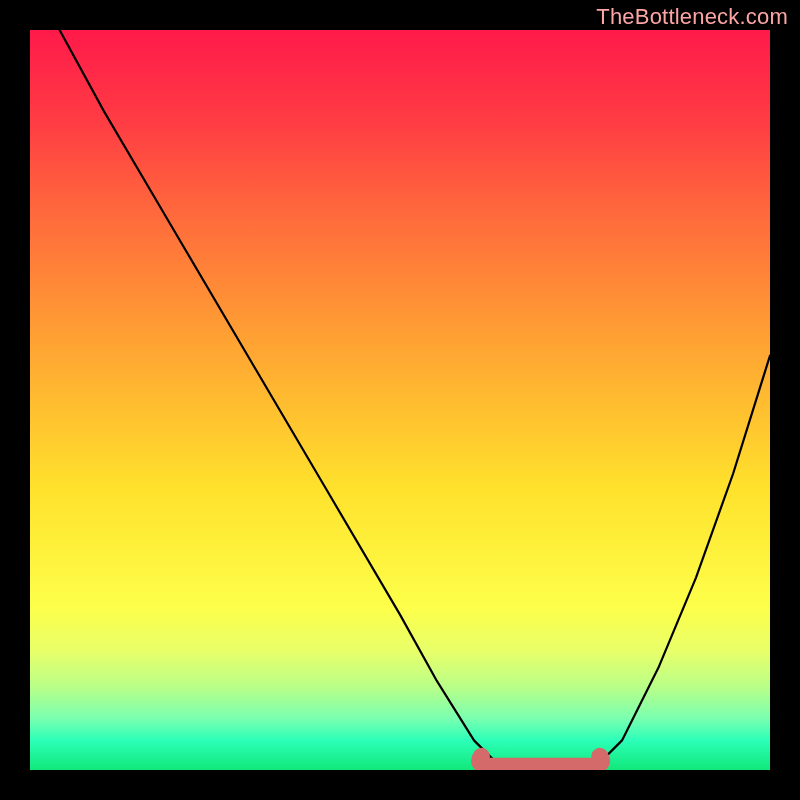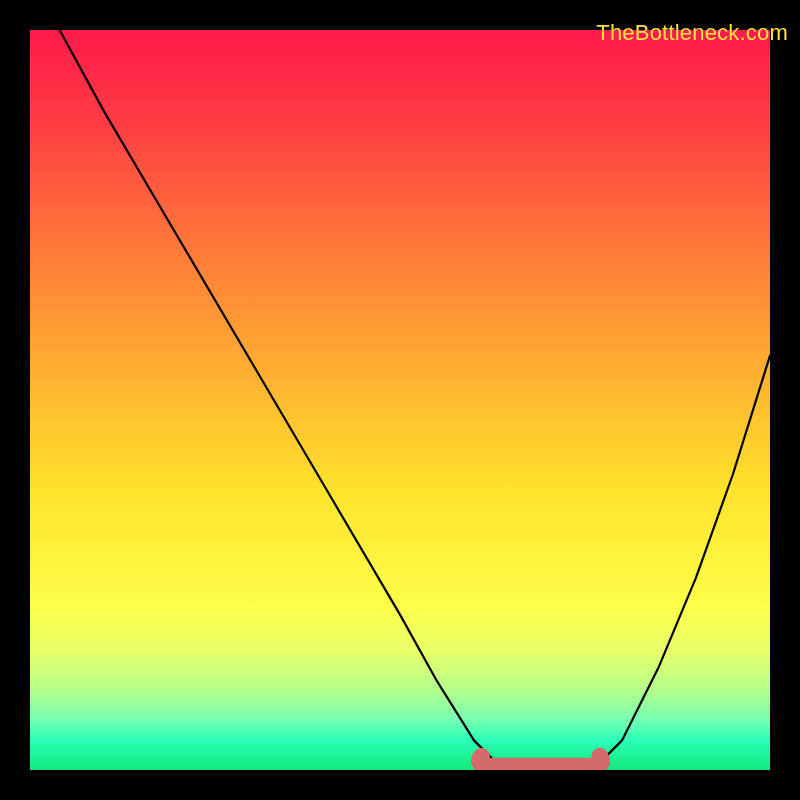--- a/index.html
+++ b/index.html
@@ -6,23 +6,23 @@
   body {
     width: 800px;
     height: 800px;
     background: #000;
     position: relative;
     font-family: Arial, sans-serif;
     overflow: hidden;
   }
   .watermark {
     position: absolute;
-    top: 20px;
+    top: 4px;
     right: 12px;
-    color: #fde047;
+    color: #fca5a5;
     font-size: 22px;
     font-weight: 500;
     z-index: 10;
     letter-spacing: 0.2px;
   }
   .plot-area {
     position: absolute;
     left: 30px;
     top: 30px;
     width: 740px;

